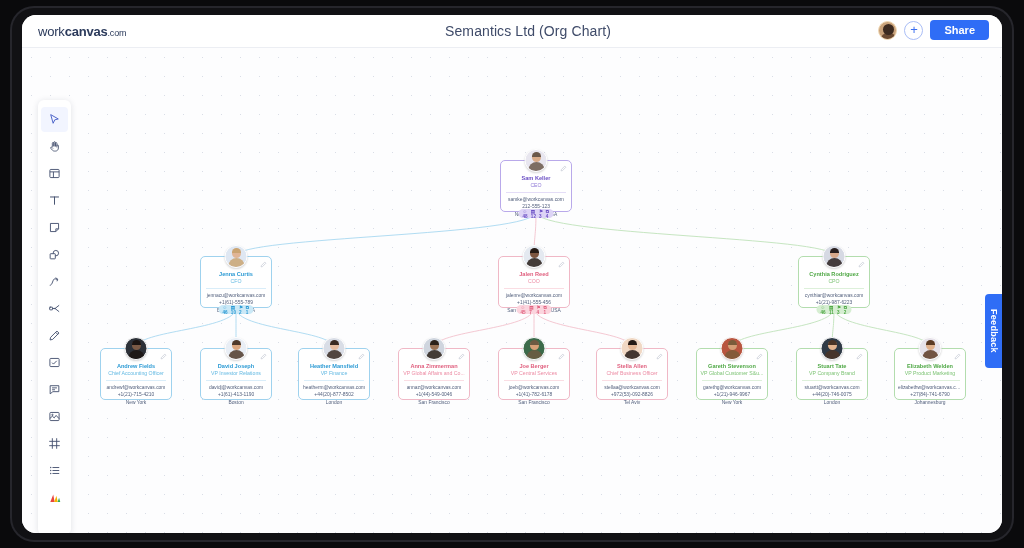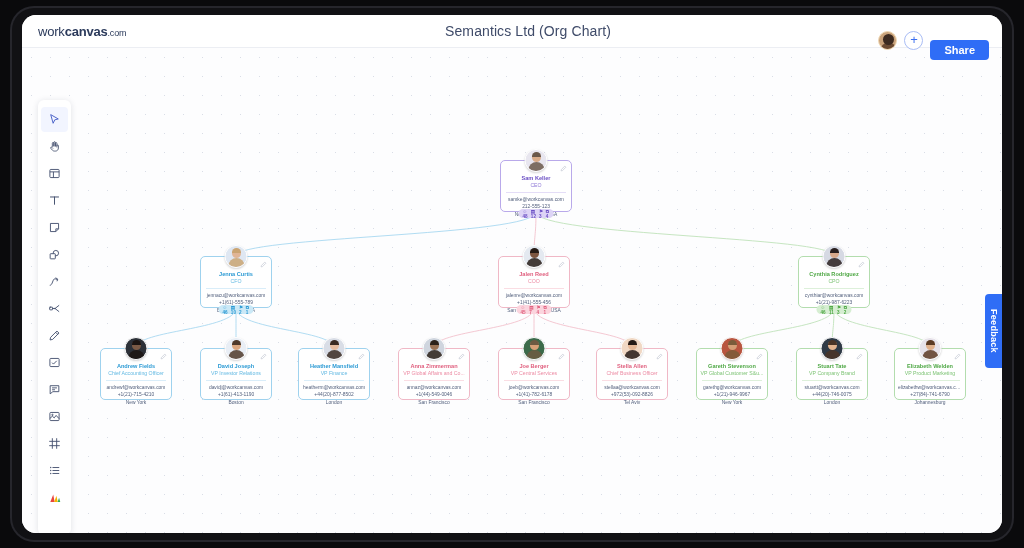--- a/index.html
+++ b/index.html
@@ -76,21 +76,21 @@
   #add-person {
     width: 19px; height: 19px; border-radius: 50%;
     border: 1px solid #a9bdf5;
     color: #3b6ff0; font-size: 13px; line-height: 16px;
     text-align: center; background: #fff; cursor: pointer;
   }
   #share-btn {
     background: #2f6df6; color: #fff;
     font-size: 11px; font-weight: 600;
     padding: 4px 14px; border-radius: 4px;
-    border: none; cursor: pointer; margin-top: 20px;
+    border: none; cursor: pointer;
   }
   
   #canvas {
     position: absolute; left: 0; top: 33px;
     width: 980px; height: 485px;
     background-color: #fdfdfe;
     background-image: radial-gradient(#d9dde6 0.8px, transparent 0.8px);
     background-size: 19px 19px;
     overflow: hidden;
   }

